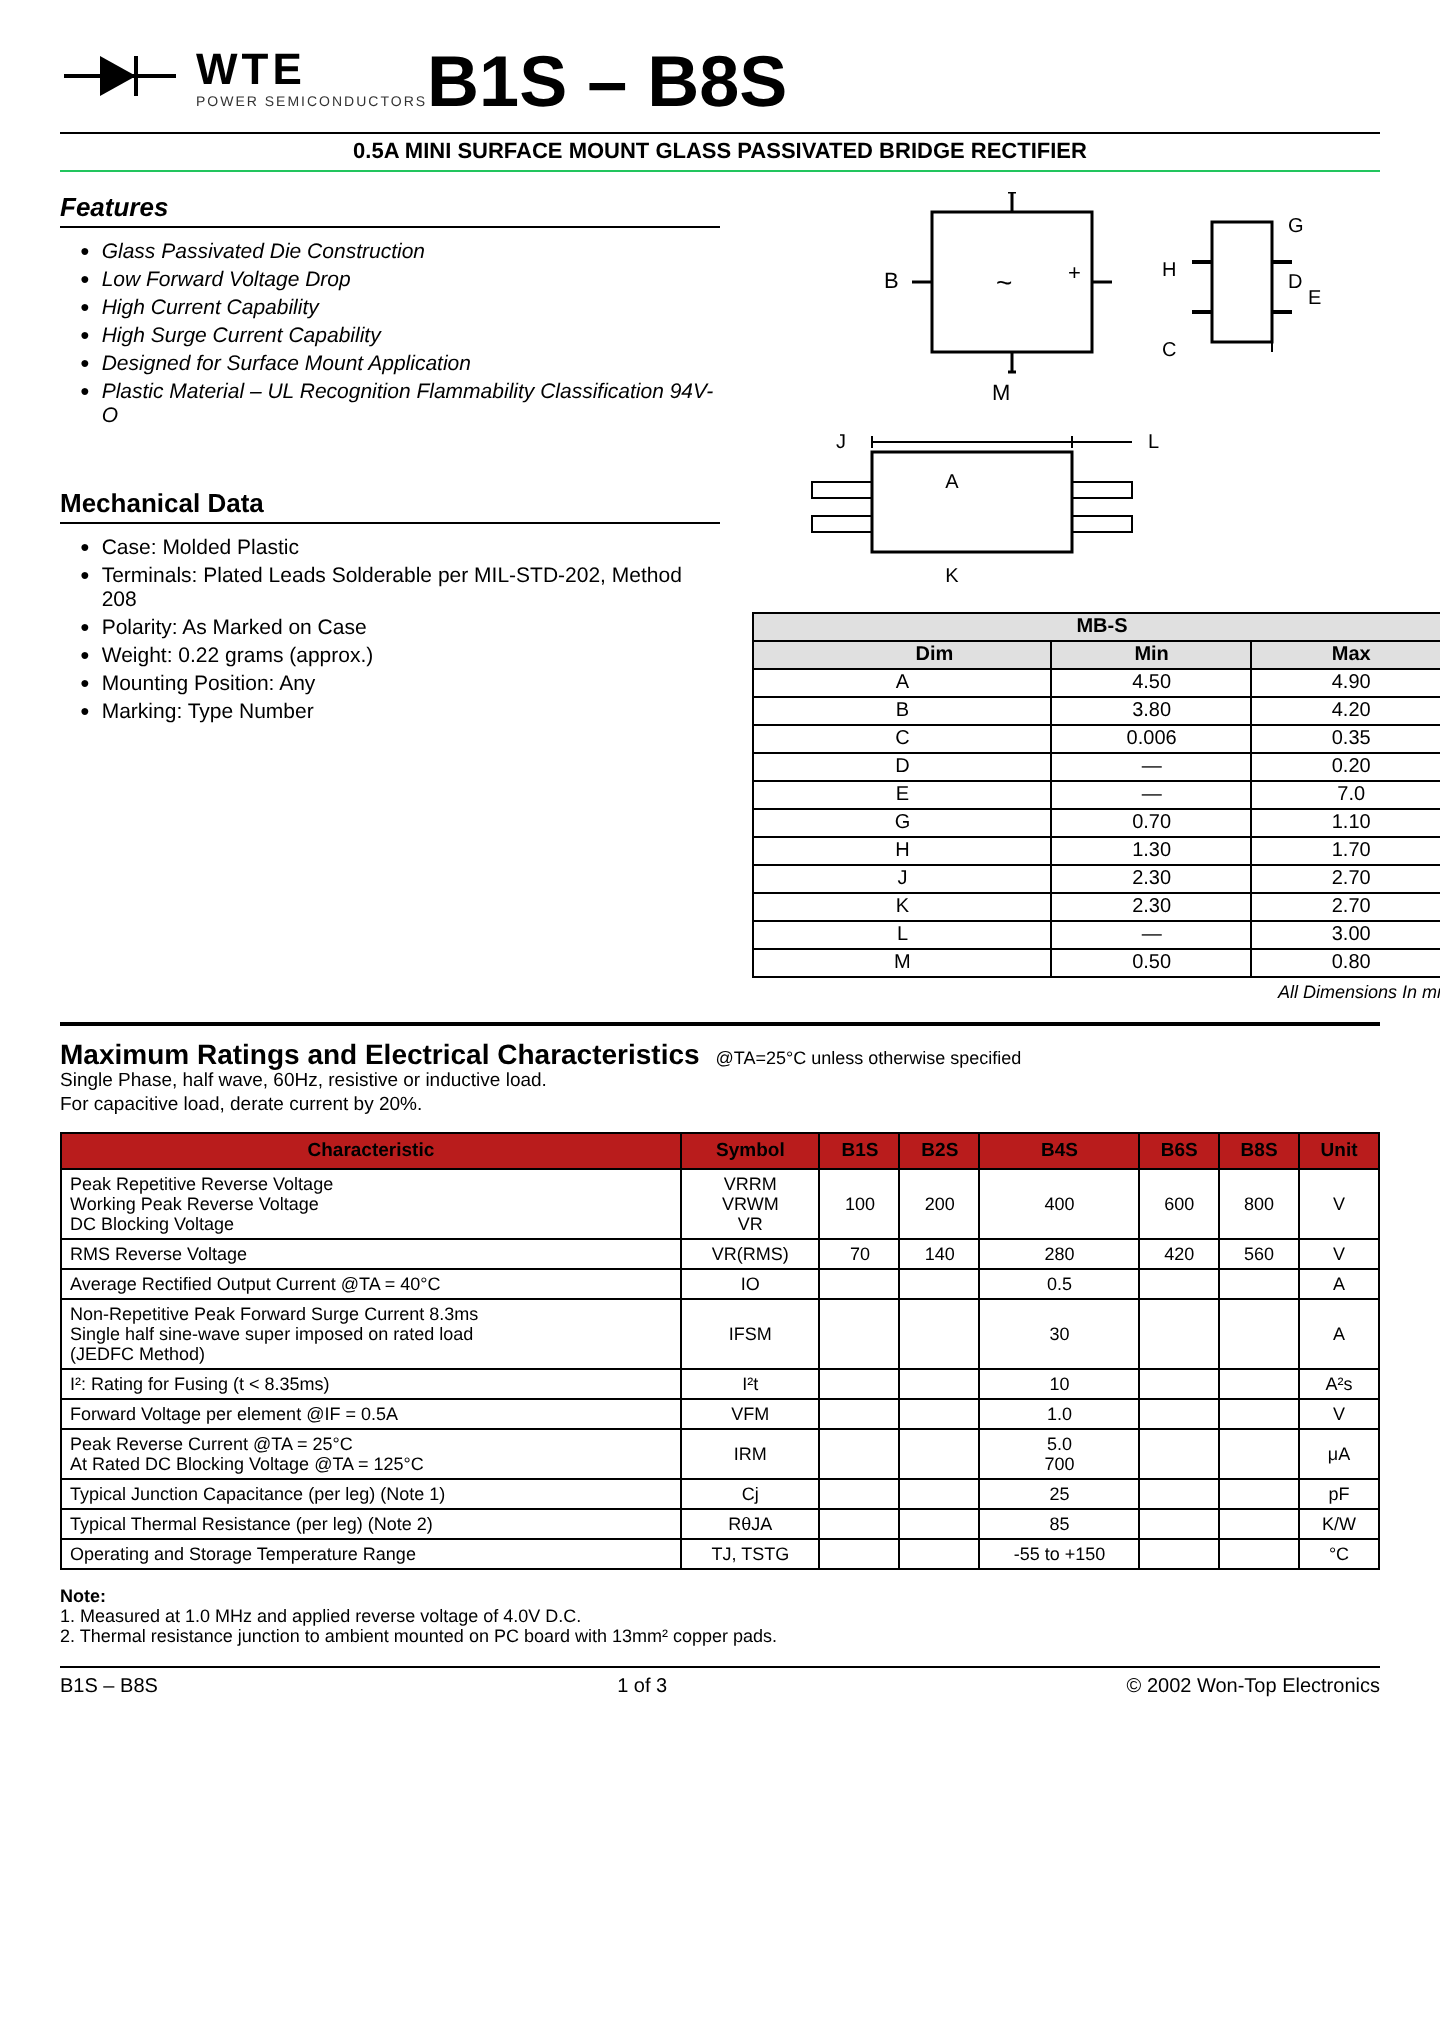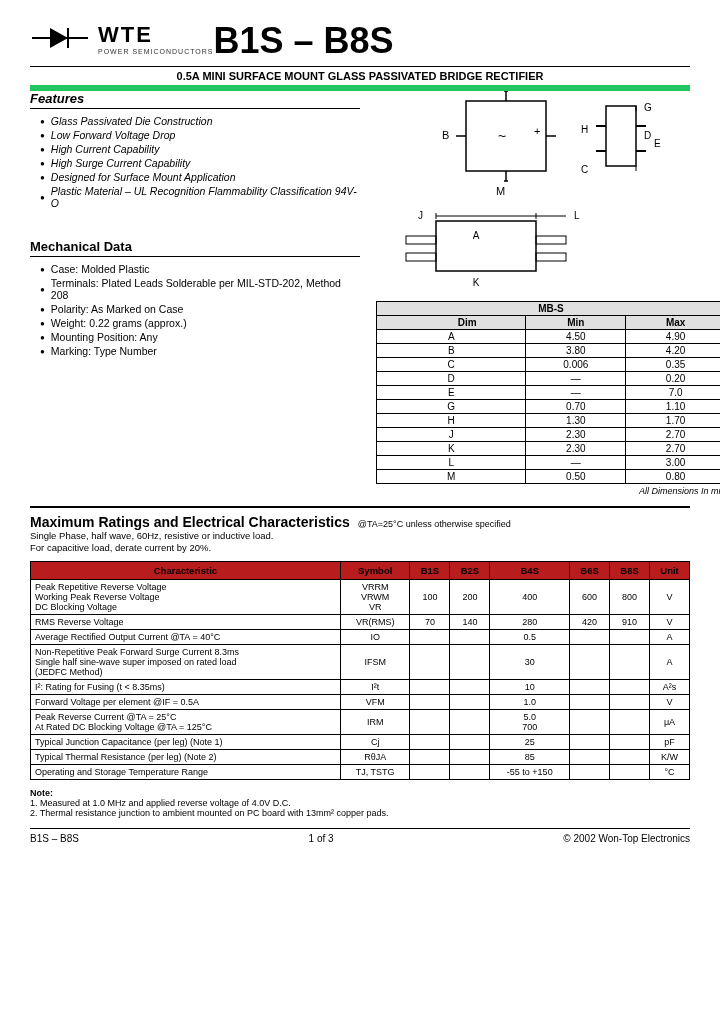--- a/index.html
+++ b/index.html
@@ -39,41 +39,42 @@
     .part-number {
       font-size: 36px;
       font-weight: bold;
       text-align: right;
     }
     .product-title {
       text-align: center;
       font-size: 11px;
       font-weight: bold;
       border-top: 1px solid #000;
-      border-bottom: 6px solid #22c55e;
+      border-bottom: 1px solid #22c55e;
       padding: 3px 0;
+      margin-bottom: 10px;
     }
     .section-title {
       font-size: 13px;
       font-weight: bold;
       border-bottom: 1px solid #000;
       margin-bottom: 6px;
       padding-bottom: 2px;
     }
     .features-section {
       margin-bottom: 30px;
       font-style: italic;
     }
     .bullet-list {
       list-style: none;
       padding-left: 10px;
     }
     .bullet-list li {
       display: flex;
-      align-items: center;
+      align-items: flex-start;
       gap: 6px;
       margin-bottom: 2px;
       font-size: 10.5px;
     }
     .bullet-list li::before {
       content: "●";
       font-size: 8px;
       margin-top: 1px;
       flex-shrink: 0;
     }
@@ -410,21 +411,21 @@
           <td style="white-space: pre-line; font-size: 9px;">800</td>
           <td style="white-space: pre-line; font-size: 9px;">V</td>
         </tr>
         <tr>
           <td class="char-col" style="white-space: pre-line; font-size: 9px;">RMS Reverse Voltage</td>
           <td style="white-space: pre-line; font-size: 9px;">VR(RMS)</td>
           <td style="white-space: pre-line; font-size: 9px;">70</td>
           <td style="white-space: pre-line; font-size: 9px;">140</td>
           <td style="white-space: pre-line; font-size: 9px;">280</td>
           <td style="white-space: pre-line; font-size: 9px;">420</td>
-          <td style="white-space: pre-line; font-size: 9px;">910</td>
+          <td style="white-space: pre-line; font-size: 9px;">560</td>
           <td style="white-space: pre-line; font-size: 9px;">V</td>
         </tr>
         <tr>
           <td class="char-col" style="white-space: pre-line; font-size: 9px;">Average Rectified Output Current   @TA = 40°C</td>
           <td style="white-space: pre-line; font-size: 9px;">IO</td>
           <td style="white-space: pre-line; font-size: 9px;"></td>
           <td style="white-space: pre-line; font-size: 9px;"></td>
           <td style="white-space: pre-line; font-size: 9px;">0.5</td>
           <td style="white-space: pre-line; font-size: 9px;"></td>
           <td style="white-space: pre-line; font-size: 9px;"></td>

